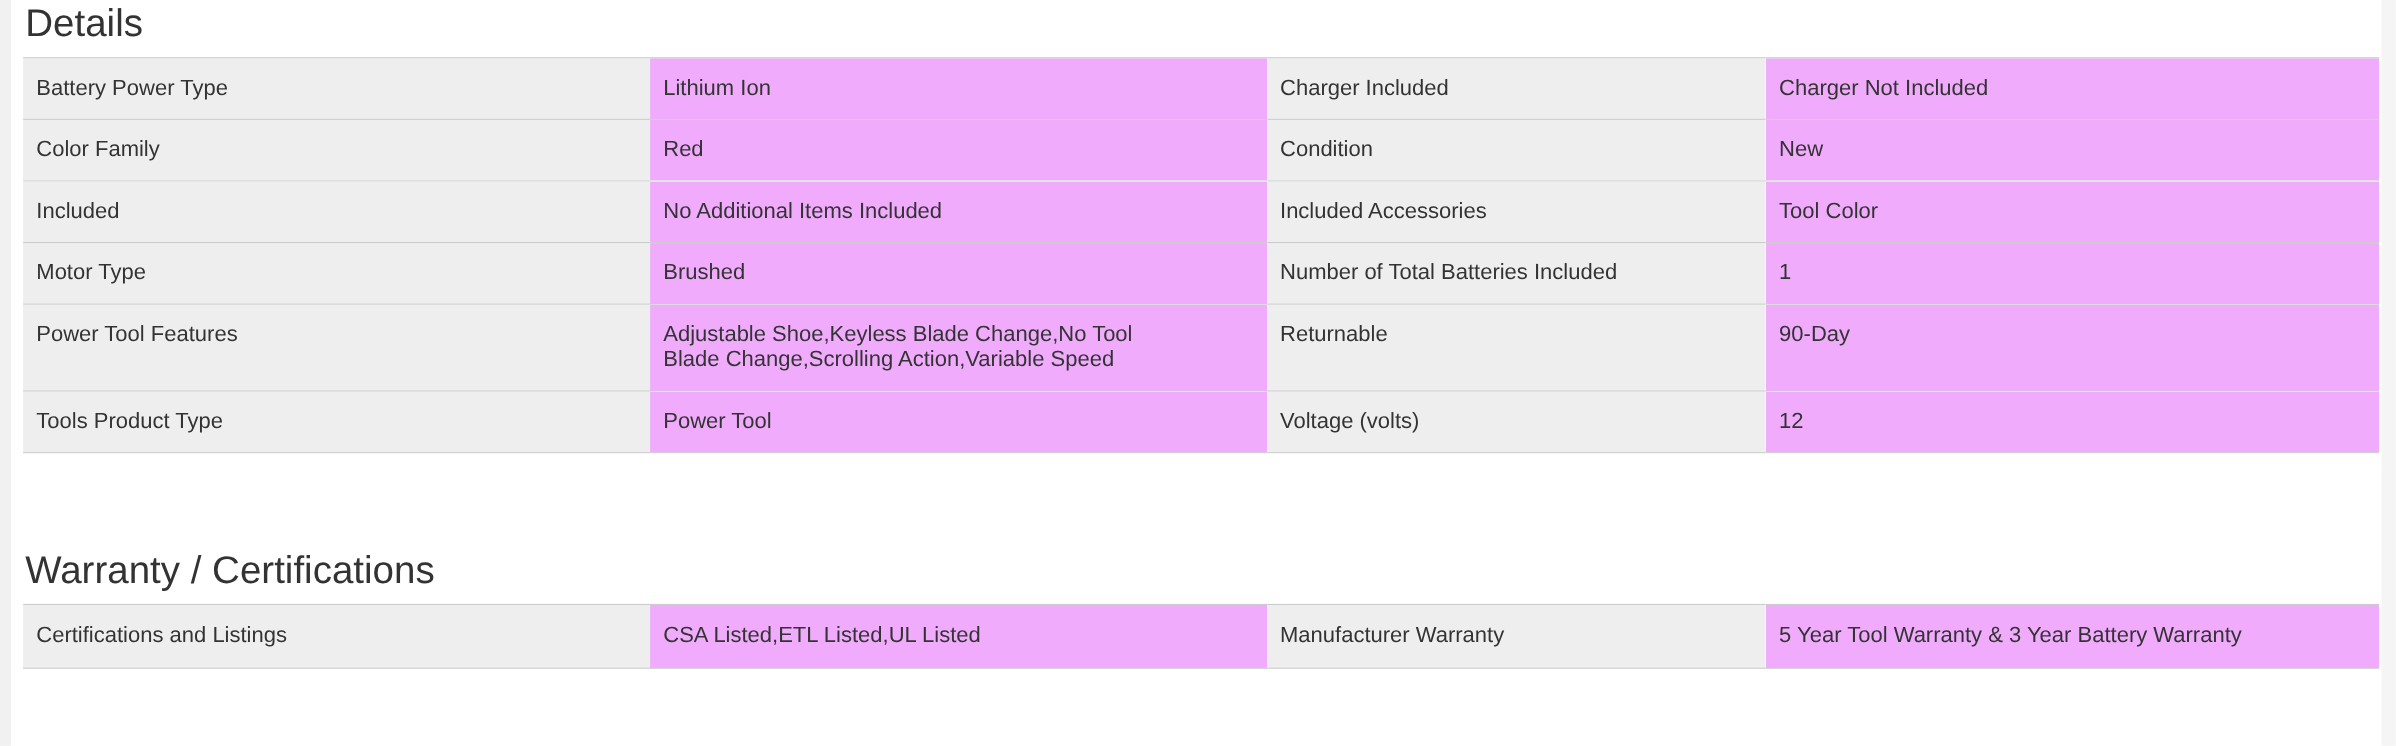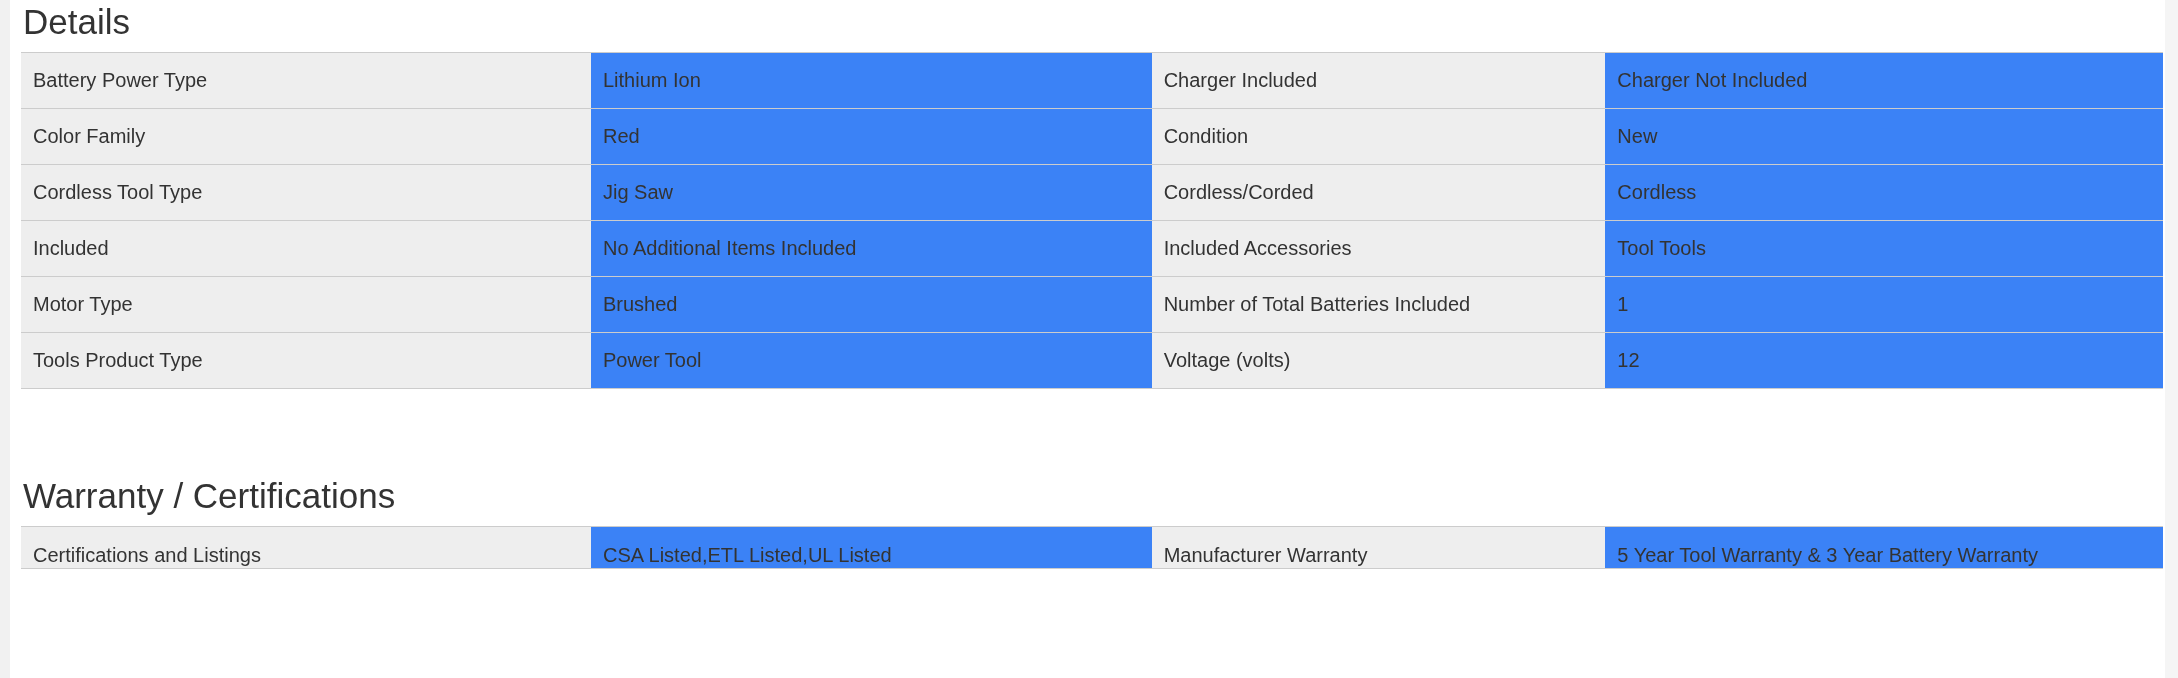--- a/index.html
+++ b/index.html
@@ -54,27 +54,27 @@
   }
   table.spec-table td {
     border-bottom: 1px solid var(--border);
     vertical-align: top;
     font-size: 20px;
     line-height: 23px;
     color: var(--text);
     padding: 16px 14px 16px 12px;
     overflow: hidden;
   }
-  table.warranty-table td { padding-top: 17px; padding-bottom: 1px; }
+  table.warranty-table td { padding-top: 17px; padding-bottom: 17px; }
   td.col1 { width: 554px; }
   td.col2 { width: 545px; }
   td.col3 { width: 441px; }
   td.col4 { width: 542px; }
   td.label { background: var(--label-bg); }
-  td.value { background: #3b82f6; padding-left: 14px; }
+  td.value { background: #f0abfc; padding-left: 14px; }
   
   td.col2 .cell-text { display: inline-block; max-width: 465px; }
 </style>
 </head>
 <body>
 
 <div class="edge-band-left"></div>
 <div class="edge-band-right"></div>
 
 <main class="content">
@@ -89,36 +89,36 @@
             <td class="label col3"><span class="cell-text">Charger Included</span></td>
             <td class="value col4"><span class="cell-text">Charger Not Included</span></td>
           </tr>
           <tr>
             <td class="label col1"><span class="cell-text">Color Family</span></td>
             <td class="value col2"><span class="cell-text">Red</span></td>
             <td class="label col3"><span class="cell-text">Condition</span></td>
             <td class="value col4"><span class="cell-text">New</span></td>
           </tr>
           <tr>
-            <td class="label col1"><span class="cell-text">Cordless Tool Type</span></td>
-            <td class="value col2"><span class="cell-text">Jig Saw</span></td>
-            <td class="label col3"><span class="cell-text">Cordless/Corded</span></td>
-            <td class="value col4"><span class="cell-text">Cordless</span></td>
-          </tr>
-          <tr>
             <td class="label col1"><span class="cell-text">Included</span></td>
             <td class="value col2"><span class="cell-text">No Additional Items Included</span></td>
             <td class="label col3"><span class="cell-text">Included Accessories</span></td>
-            <td class="value col4"><span class="cell-text">Tool Tools</span></td>
+            <td class="value col4"><span class="cell-text">Tool Color</span></td>
           </tr>
           <tr>
             <td class="label col1"><span class="cell-text">Motor Type</span></td>
             <td class="value col2"><span class="cell-text">Brushed</span></td>
             <td class="label col3"><span class="cell-text">Number of Total Batteries Included</span></td>
             <td class="value col4"><span class="cell-text">1</span></td>
+          </tr>
+          <tr>
+            <td class="label col1"><span class="cell-text">Power Tool Features</span></td>
+            <td class="value col2"><span class="cell-text">Adjustable Shoe,Keyless Blade Change,No Tool Blade Change,Scrolling Action,Variable Speed</span></td>
+            <td class="label col3"><span class="cell-text">Returnable</span></td>
+            <td class="value col4"><span class="cell-text">90-Day</span></td>
           </tr>
           <tr>
             <td class="label col1"><span class="cell-text">Tools Product Type</span></td>
             <td class="value col2"><span class="cell-text">Power Tool</span></td>
             <td class="label col3"><span class="cell-text">Voltage (volts)</span></td>
             <td class="value col4"><span class="cell-text">12</span></td>
           </tr>
         </tbody>
     </table>
   </section>

